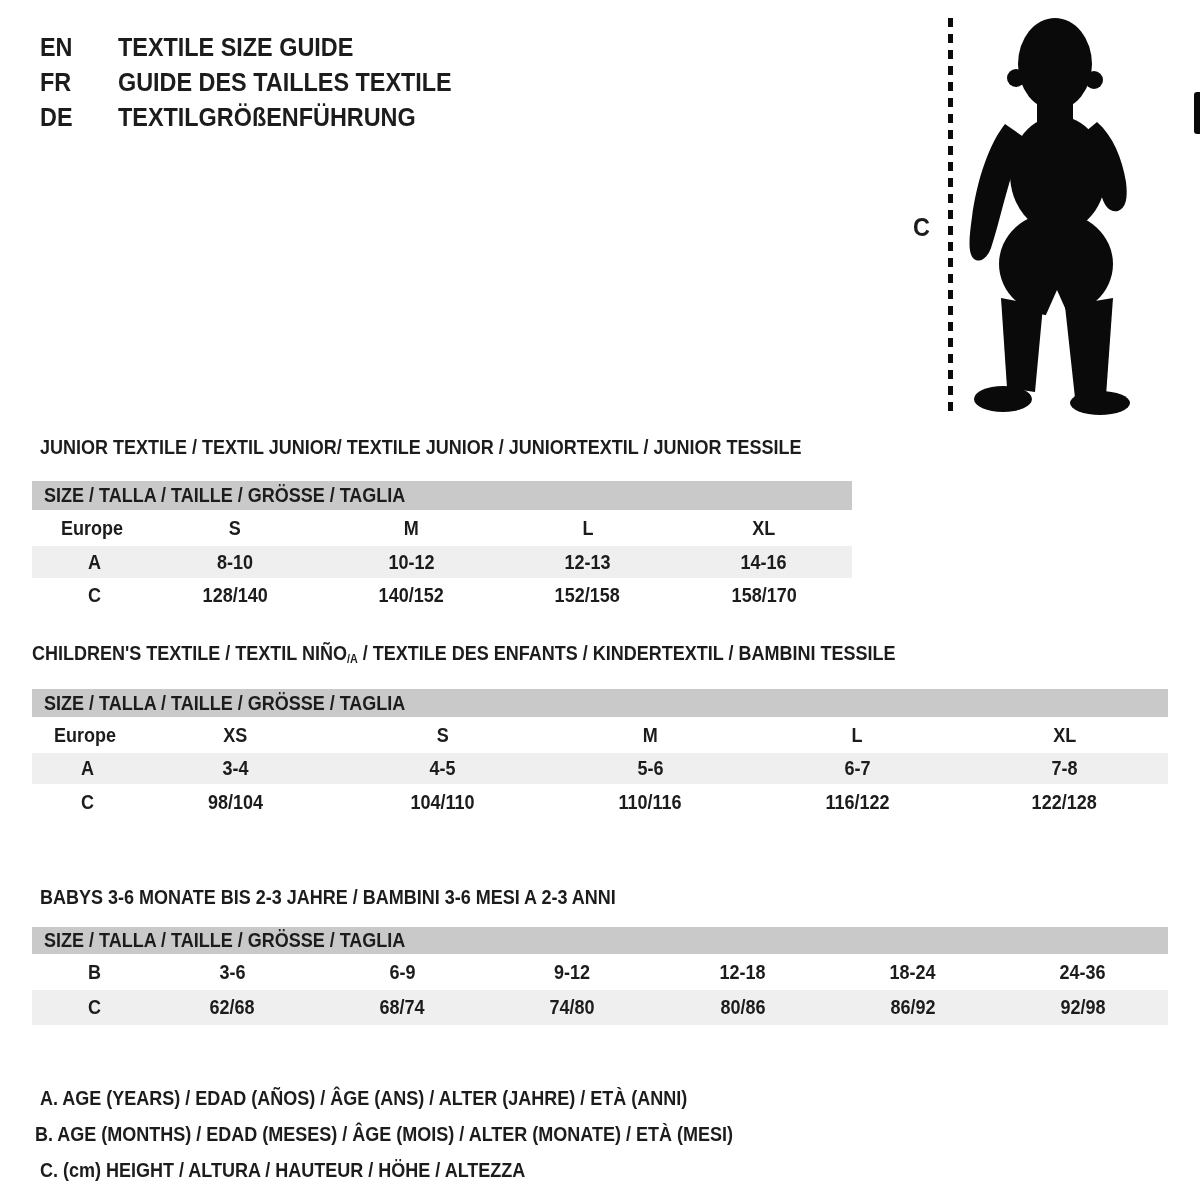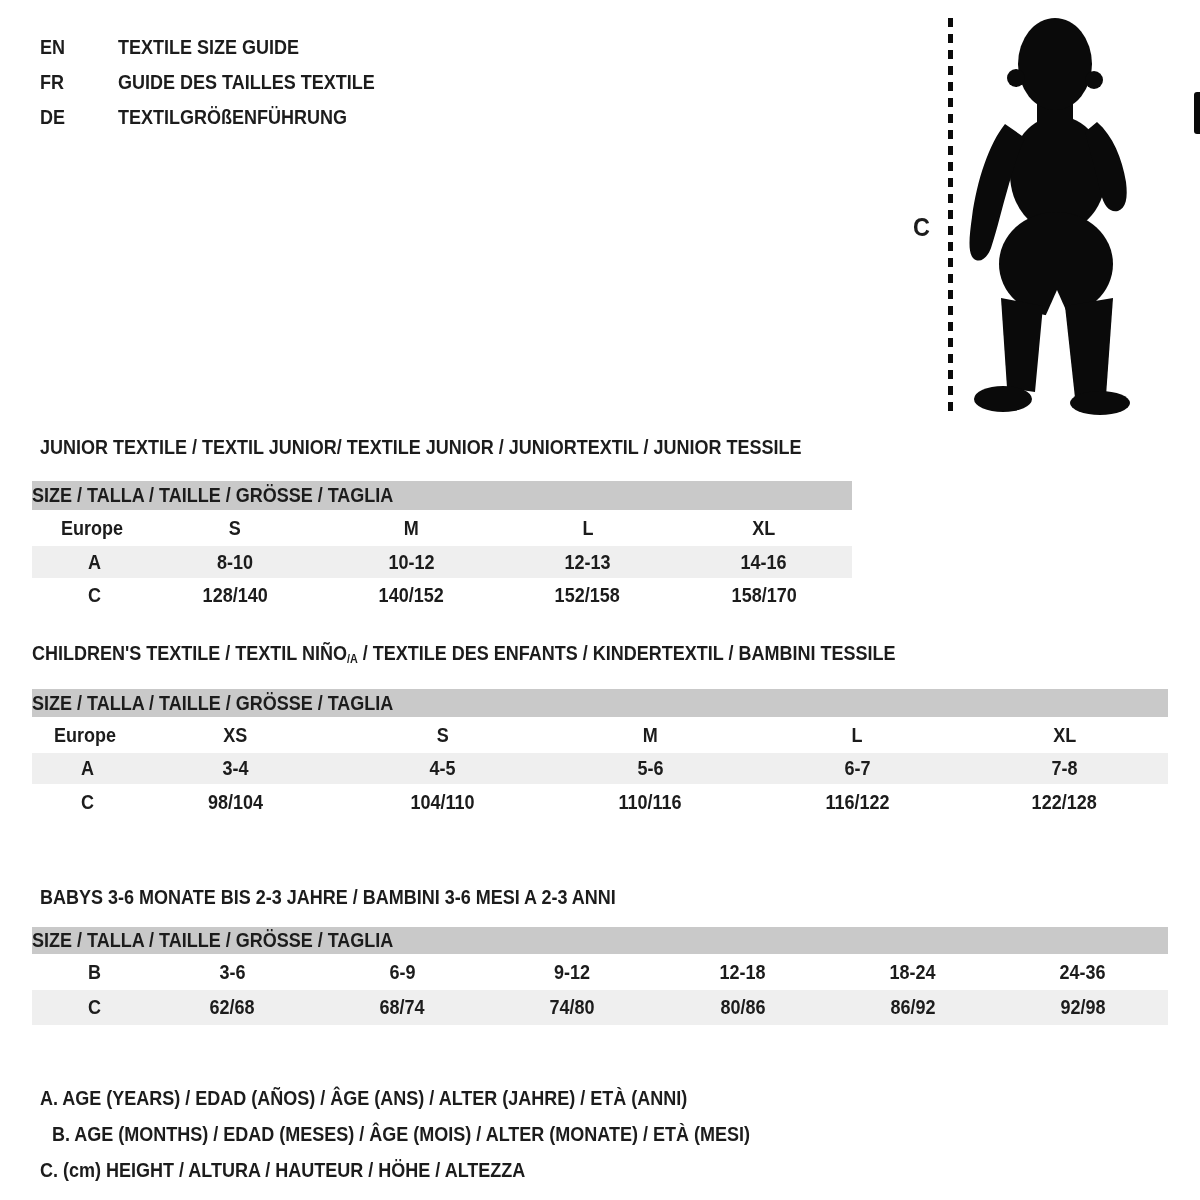--- a/index.html
+++ b/index.html
@@ -17,21 +17,21 @@
     background:var(--page-bg,#fff);
   }
   #page{position:relative;width:1200px;height:1200px;overflow:hidden;background:var(--page-bg,#fff);}
   .abs{position:absolute;}
   
   .cx{display:inline-block;transform:scaleX(0.9);transform-origin:50% 50%;white-space:nowrap;}
   .cxl{display:inline-block;transform:scaleX(0.9);transform-origin:0 50%;white-space:nowrap;}
 
   
   .lang-block{left:40px;top:30px;}
-  .lang-row{display:flex;height:35px;align-items:center;font-size:20px;font-weight:bold;}
+  .lang-row{display:flex;height:35px;align-items:center;font-size:26px;font-weight:bold;}
   .lang-code{width:78px;flex:0 0 78px;}
 
   
   .dash-line{
     left:948px;top:18px;width:5px;height:397px;
     background:repeating-linear-gradient(to bottom,var(--silhouette,#0a0a0a) 0 9px,transparent 9px 16px);
   }
   .c-label{left:912px;top:212px;font-size:26px;font-weight:bold;}
   .silhouette{left:963px;top:12px;}
   .silhouette .ink{fill:var(--silhouette,#0a0a0a);}
@@ -40,21 +40,21 @@
 
   
   .sec-title{font-size:20px;font-weight:bold;white-space:nowrap;}
   .sub-a{font-size:12px;vertical-align:-3px;}
 
   
   .size-table{position:absolute;}
   .bar{
     display:flex;align-items:center;
     background:var(--table-header-bg,#c9c9c9);
-    font-size:20px;font-weight:bold;
+    padding-left:12px;font-size:20px;font-weight:bold;
     box-sizing:border-box;
   }
   .trow{display:grid;align-items:center;font-size:20px;font-weight:bold;box-sizing:border-box;}
   .t1 .trow{grid-template-columns:115px repeat(4,1fr);}
   .t2 .trow{grid-template-columns:100px repeat(5,1fr);}
   .t3 .trow{grid-template-columns:115px repeat(6,1fr);}
   .cell{text-align:center;}
   .cell.lab{text-align:center;padding-left:12px;}
   .stripe{background:var(--row-stripe-bg,#efefef);}
 
@@ -200,20 +200,20 @@
       <div class="cell"><span class="cx">74/80</span></div>
       <div class="cell"><span class="cx">80/86</span></div>
       <div class="cell"><span class="cx">86/92</span></div>
       <div class="cell"><span class="cx">92/98</span></div>
     </div>
   </div>
 
   <div class="abs legend-line" style="left:40px;top:1070px;">
     <span class="cxl">A. AGE (YEARS) / EDAD (AÑOS) / ÂGE (ANS) / ALTER (JAHRE) / ETÀ (ANNI)</span>
   </div>
-  <div class="abs legend-line" style="left:52px;top:1106px;text-decoration:underline;">
+  <div class="abs legend-line" style="left:35px;top:1106px;text-decoration:underline;">
     <span class="cxl">B. AGE (MONTHS) / EDAD (MESES) / ÂGE (MOIS) / ALTER (MONATE) / ETÀ (MESI)</span>
   </div>
   <div class="abs legend-line" style="left:40px;top:1142px;">
     <span class="cxl">C. (cm) HEIGHT / ALTURA / HAUTEUR / HÖHE / ALTEZZA</span>
   </div>
 
 </div>
 
 </body></html>

